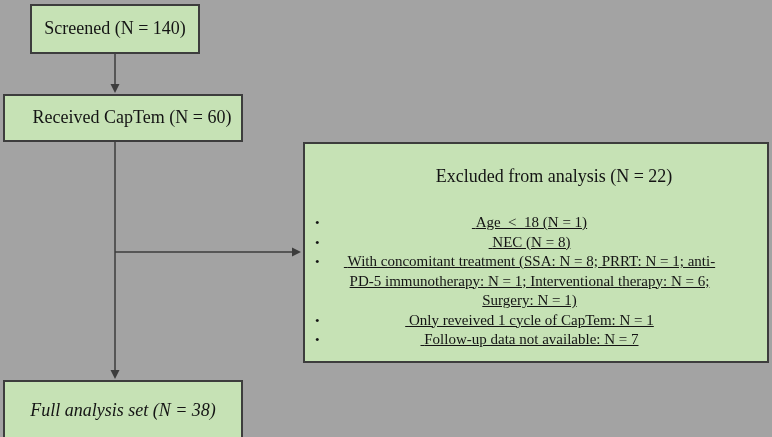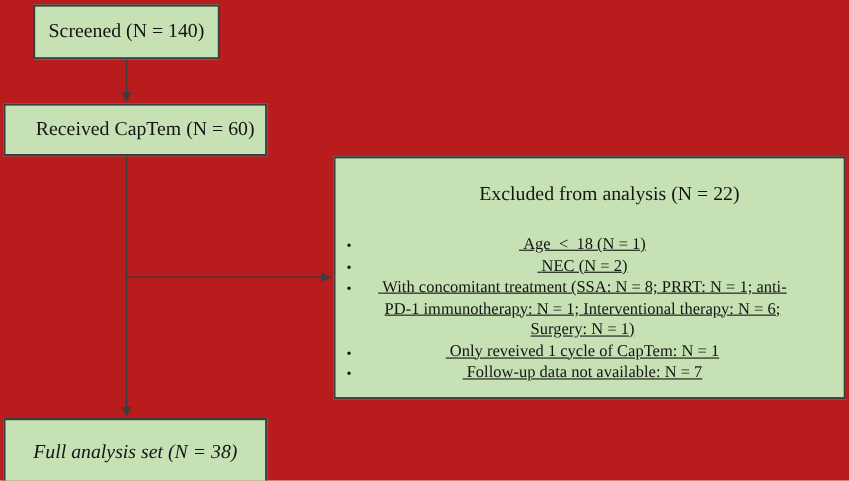--- a/index.html
+++ b/index.html
@@ -4,21 +4,21 @@
 <style>
   html, body {
     margin: 0;
     padding: 0;
     background: #ffffff;
   }
   .canvas {
     position: relative;
     width: 772px;
     height: 437px;
-    background: #b91c1c;
+    background: #a3a3a3;
     font-family: "Liberation Serif", serif;
     color: #141414;
     overflow: hidden;
   }
   .connectors {
     position: absolute;
     left: 0;
     top: 0;
     width: 772px;
     height: 437px;
@@ -108,25 +108,25 @@
 
   <div class="box box-excluded">
     <div class="excluded-title">Excluded from analysis (N = 22)</div>
     <ul class="excluded-list">
         <li>
         <span class="bullet-dot">•</span>
         <span class="bullet-text">Age&nbsp; &lt;&nbsp; 18 (N = 1)</span>
       </li>
         <li>
         <span class="bullet-dot">•</span>
-        <span class="bullet-text">NEC (N = 2)</span>
+        <span class="bullet-text">NEC (N = 8)</span>
       </li>
         <li>
         <span class="bullet-dot">•</span>
-        <span class="bullet-text">With concomitant treatment (SSA: N = 8; PRRT: N = 1; anti-PD-1 immunotherapy: N = 1; Interventional therapy: N = 6; Surgery: N = 1)</span>
+        <span class="bullet-text">With concomitant treatment (SSA: N = 8; PRRT: N = 1; anti-PD-5 immunotherapy: N = 1; Interventional therapy: N = 6; Surgery: N = 1)</span>
       </li>
         <li>
         <span class="bullet-dot">•</span>
         <span class="bullet-text">Only reveived 1 cycle of CapTem: N = 1</span>
       </li>
         <li>
         <span class="bullet-dot">•</span>
         <span class="bullet-text">Follow-up data not available: N = 7</span>
       </li>
       </ul>

